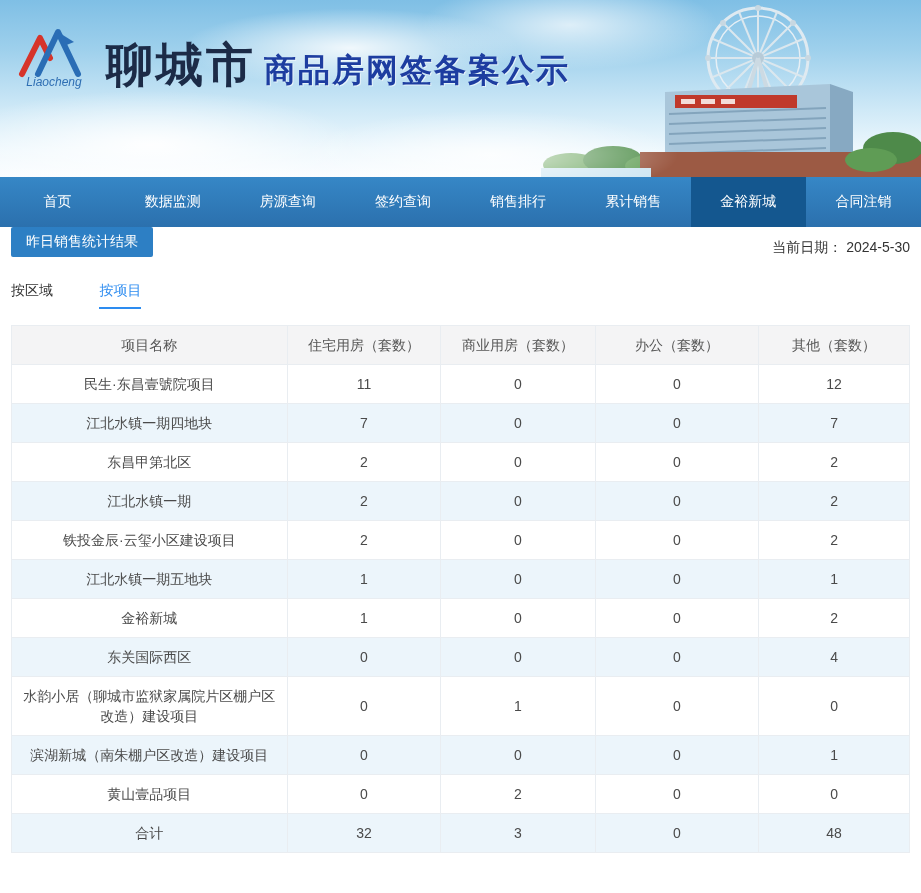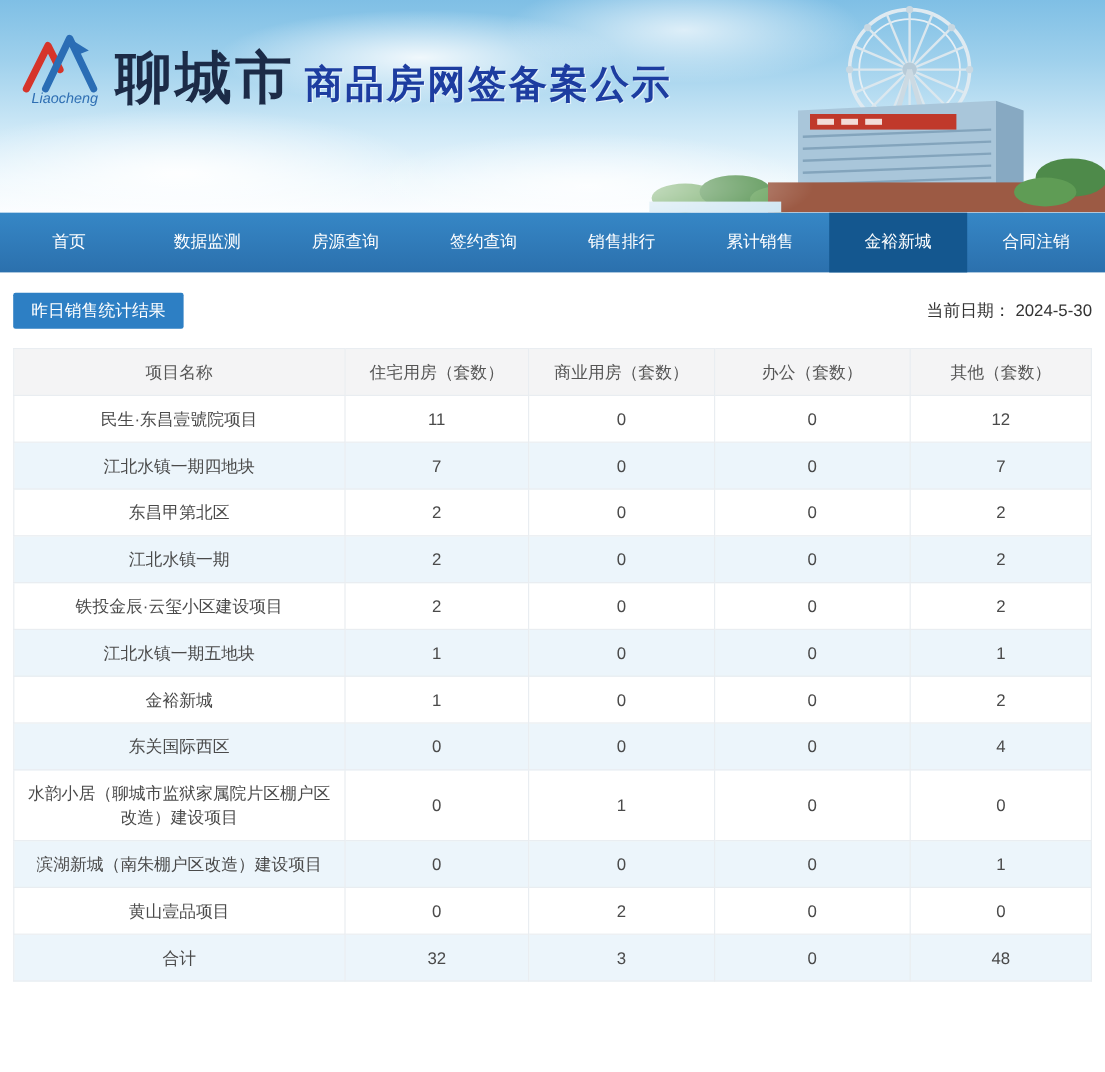--- a/index.html
+++ b/index.html
@@ -24,37 +24,37 @@
         background: radial-gradient(ellipse at center, rgba(255,255,255,.7), rgba(255,255,255,0) 70%); }
   .c4 { left: 300px; top: 110px; width: 380px; height: 90px;
         background: radial-gradient(ellipse at center, rgba(255,255,255,.8), rgba(255,255,255,0) 70%); }
 
   .brand { position: absolute; left: 12px; top: 26px; width: 84px; text-align: center; }
   .brand svg { display: block; margin: 0 auto; }
   .brand-script { font-style: italic; font-size: 12px; color: #2f6fb3; margin-top: -3px; }
 
   .title-row { position: absolute; left: 96px; top: 34px; display: flex; align-items: baseline; white-space: nowrap; }
   .city-name { font-size: 47px; font-weight: bold; color: #1c2b47; letter-spacing: 3px;
-               font-family: "Liberation Serif", "DejaVu Serif", serif; }
+               font-family: "Liberation Serif", "DejaVu Serif", serif; margin-left: 10px; }
   .site-title { font-size: 32px; font-weight: bold; color: #1d3da0; margin-left: 8px; letter-spacing: 2px;
                 text-shadow: 1px 1px 0 rgba(255,255,255,.6); }
 
   .scene { position: absolute; right: 0; top: 0; }
 
   
   .nav { display: flex; height: 50px; background: linear-gradient(180deg, #3687c6 0%, #2b70ad 100%); }
   .nav-item {
     flex: 1; display: flex; align-items: center; justify-content: center;
     color: #fff; font-size: 14px; cursor: pointer;
   }
   .nav-item.active { background: #14578f; }
 
   
   .content { padding: 0 11px; }
-  .head-row { margin-top: 17px; display: flex; align-items: center; justify-content: space-between; }
+  .head-row { display: flex; align-items: flex-end; justify-content: space-between; }
   .section-badge {
     display: inline-block; background: #2d7fc4; color: #fff;
     font-size: 14px; padding: 6px 15px; border-radius: 2px;
   }
   .date-line { font-size: 14px; color: #333; }
   .date-line .val { margin-left: 4px; }
 
   .tabs { margin-top: 24px; }
   .tab { display: inline-block; font-size: 14px; color: #333; margin-right: 42px;
          padding-bottom: 7px; cursor: pointer; border-bottom: 2px solid transparent; }
@@ -164,20 +164,24 @@
 
 <div class="content">
 
   <div class="head-row">
     <span class="section-badge">昨日销售统计结果</span>
     <span class="date-line">
       <span>当前日期：</span><span class="val">2024-5-30</span>
     </span>
   </div>
 
+  <div class="tabs">
+    <span class="tab">按区域</span>
+    <span class="tab active">按项目</span>
+  </div>
 
   <div class="table-wrap">
     <table>
       <colgroup>
         <col class="col-name">
           <col class="col-a">
           <col class="col-b">
           <col class="col-c">
           <col class="col-d">
       </colgroup>

